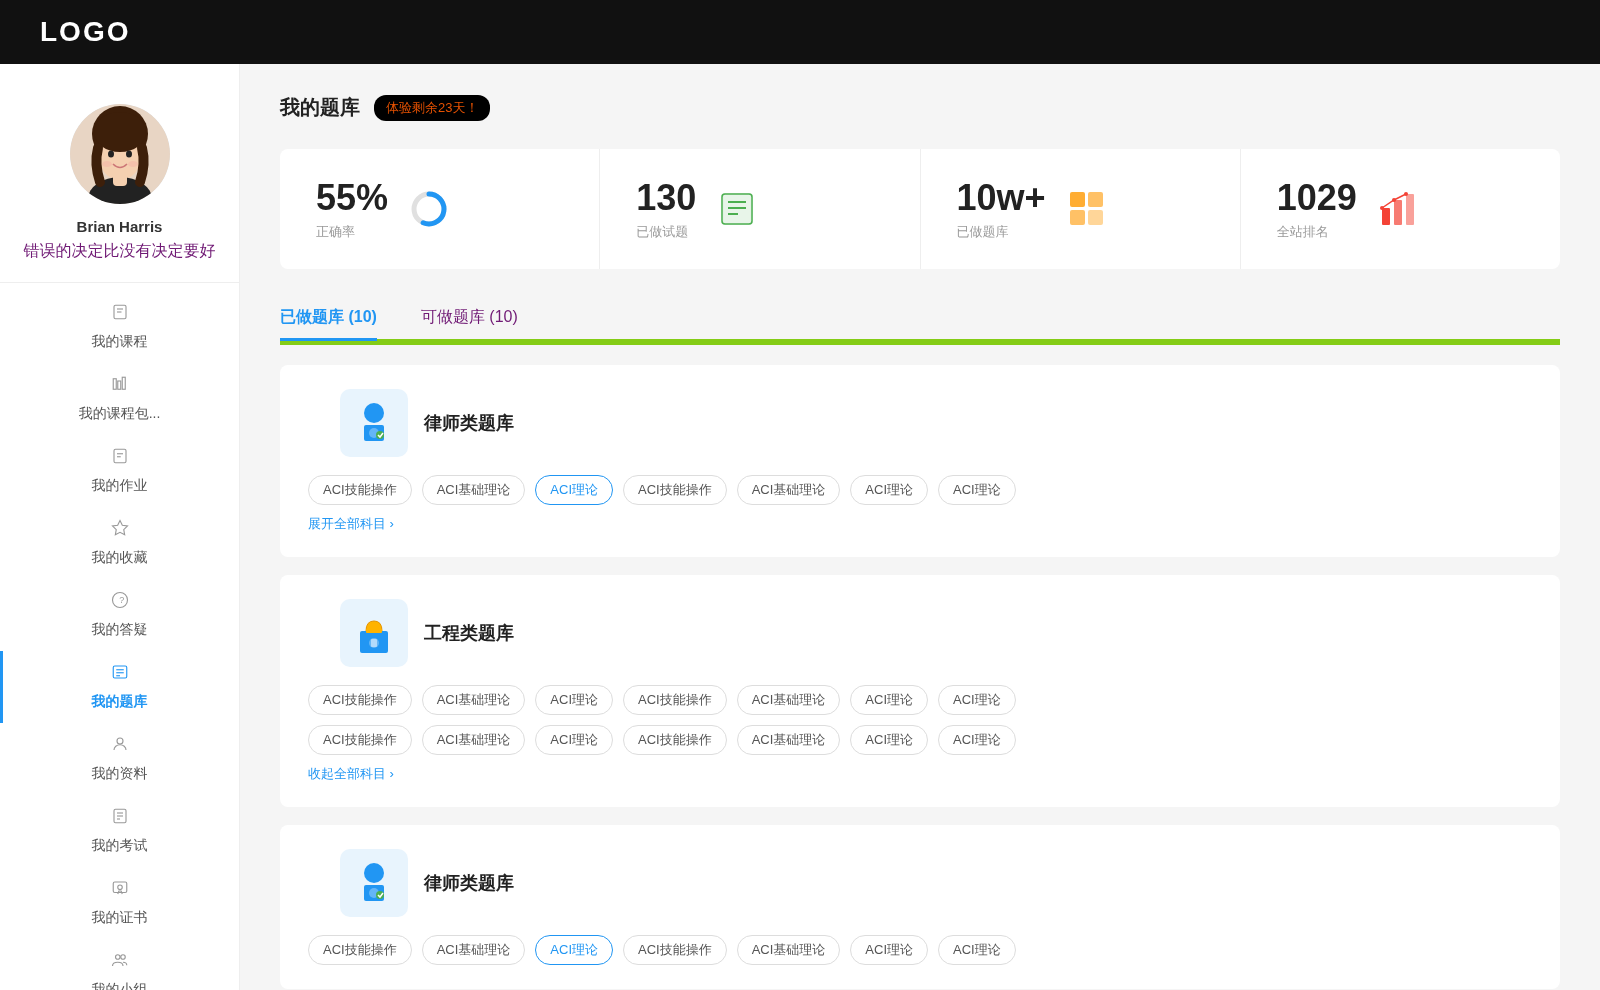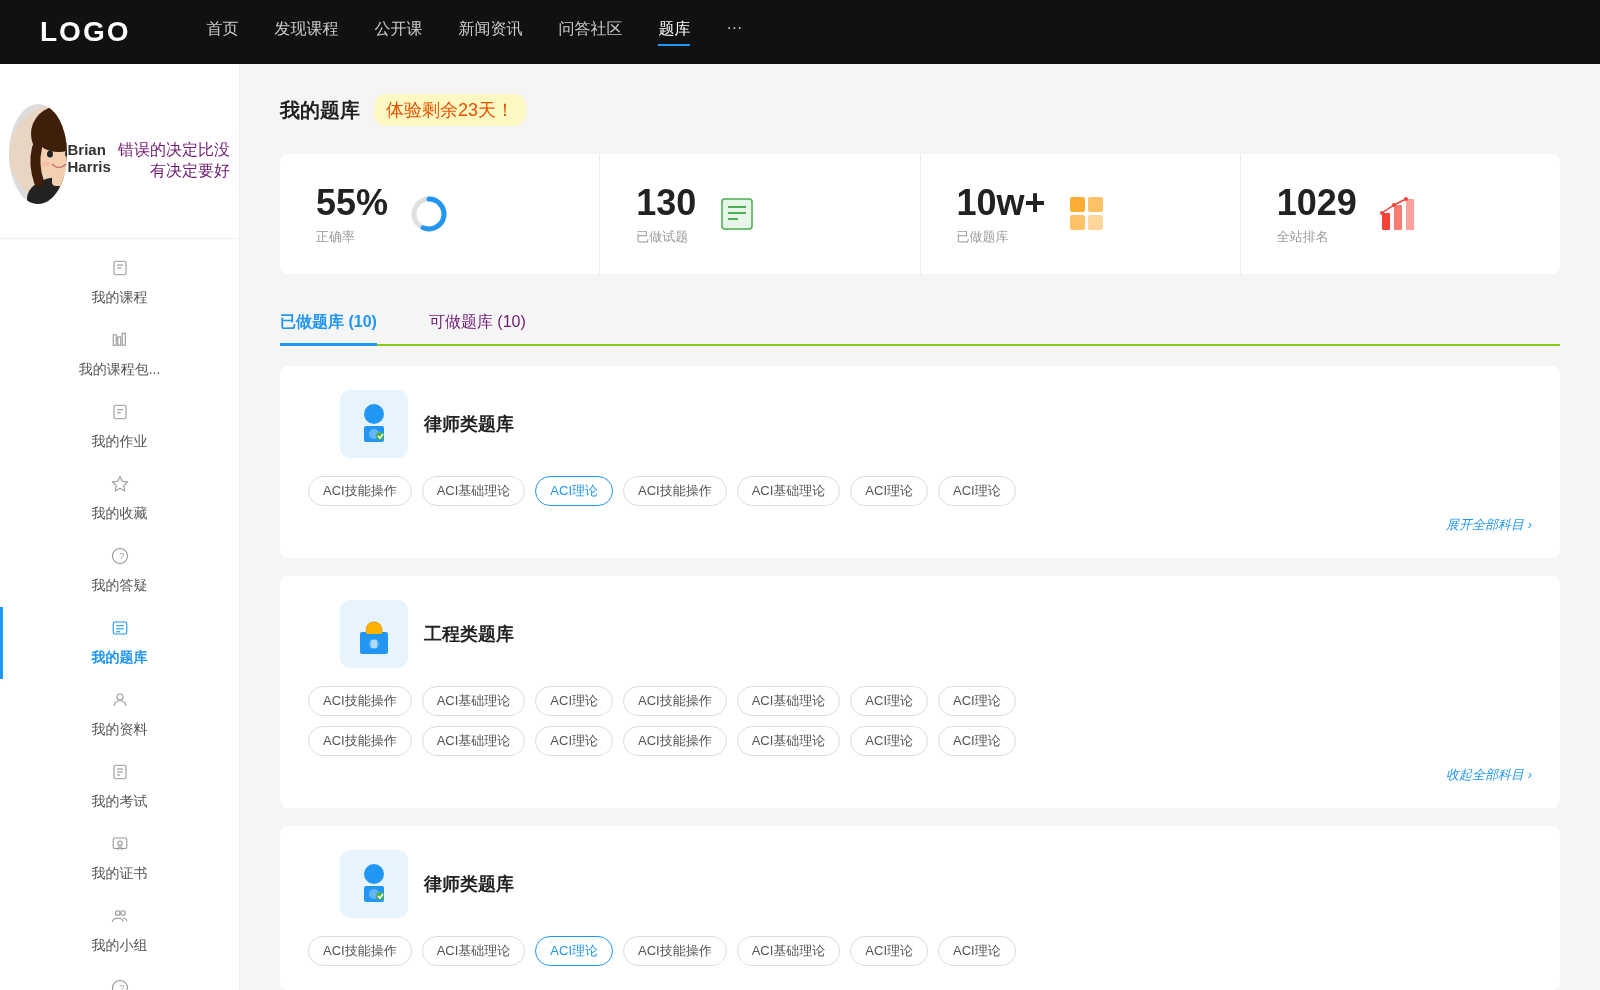--- a/index.html
+++ b/index.html
@@ -17,79 +17,70 @@
     .nav-bell-svg { width: 24px; height: 24px; fill: #ccc; }
     .nav-bell-dot { position: absolute; top: 0; right: 0; width: 8px; height: 8px; background: #f44336; border-radius: 50%; }
     .nav-avatar { width: 36px; height: 36px; border-radius: 50%; background: #888; overflow: hidden; cursor: pointer; }
     .nav-dropdown { color: #ccc; font-size: 12px; cursor: pointer; }
 
     
     .layout { display: flex; min-height: 918px; }
 
     
     .sidebar { width: 240px; background: #fff; border-right: 1px solid #eee; flex-shrink: 0; padding-bottom: 40px; }
-    .sidebar-profile { display: flex; flex-direction: row; align-items: center; padding: 40px 9px 20px; }
+    .sidebar-profile { display: flex; flex-direction: column; align-items: center; padding: 40px 9px 20px; }
     .sidebar-avatar { width: 100px; height: 100px; border-radius: 50%; overflow: hidden; background: #ddd; margin-bottom: 14px; }
     
     .sidebar-name { font-size: 15px; font-weight: 600; color: #333; margin-bottom: 6px; }
     .sidebar-motto { font-size: 16px; color: #701a75; text-align: right; }
     .sidebar-divider { border: none; border-top: 1px solid #eee; margin: 0 0; }
     .sidebar-menu { list-style: none; margin-top: 8px; }
     .sidebar-item { display: flex; align-items: center; gap: 12px; padding: 12px 30px; cursor: pointer; font-size: 14px; color: #555; position: relative; flex-direction: column; }
     .sidebar-item.active { color: #2196f3; font-weight: 600; }
     .sidebar-item.active::before { content: ''; position: absolute; left: 0; top: 0; height: 100%; width: 3px; background: #2196f3; }
     .sidebar-icon { width: 18px; height: 18px; opacity: 0.6; flex-shrink: 0; }
     .sidebar-item.active .sidebar-icon { opacity: 1; }
     .dot-red { display: inline-block; width: 7px; height: 7px; background: #f44336; border-radius: 50%; margin-left: 2px; vertical-align: middle; }
 
     
     .main { flex: 1; padding: 30px 40px; background: #f5f5f5; }
     .page-header { display: flex; align-items: center; gap: 14px; margin-bottom: 28px; }
     .page-title { font-size: 20px; font-weight: 700; color: #222; }
-    .trial-badge { background: #fef9c3; color: #e65100; font-size: 18px; padding: 4px 12px; border-radius: 12px; text-align: right; }
+    .trial-badge { background: #000000; color: #e65100; font-size: 13px; padding: 4px 12px; border-radius: 12px; text-align: right; }
 
     
     .stats-bar { background: #fff; border-radius: 8px; display: flex; margin-bottom: 28px; padding: 0; overflow: hidden; }
     .stat-item { flex: 1; padding: 28px 36px; border-right: 1px solid #eee; display: flex; align-items: center; gap: 20px; }
     .stat-item:last-child { border-right: none; }
     .stat-value { font-size: 36px; font-weight: 700; color: #222; }
     .stat-label { font-size: 13px; color: #999; margin-top: 4px; }
     .stat-icon { width: 42px; height: 42px; flex-shrink: 0; }
 
     
-    .tabs { display: flex; gap: 16px; margin-bottom: 20px; border-bottom: 2px solid #84cc16; }
+    .tabs { display: flex; gap: 8px; margin-bottom: 20px; border-bottom: 6px solid #84cc16; }
     .tab { padding: 10px 0; margin-right: 36px; font-size: 16px; color: #701a75; cursor: pointer; border-bottom: 3px solid transparent; margin-bottom: -2px; }
     .tab.active { color: #2196f3; border-bottom-color: #2196f3; font-weight: 600; }
 
     
     .qbank-card { background: #fff; border-radius: 8px; margin-bottom: 18px; padding: 24px 28px; }
     .qbank-header { display: flex; align-items: center; gap: 16px; margin-bottom: 18px; padding-left: 32px; }
     .qbank-icon-wrap { width: 68px; height: 68px; background: #e8f4fd; border-radius: 10px; display: flex; align-items: center; justify-content: center; flex-shrink: 0; }
     .qbank-title { font-size: 18px; font-weight: 600; color: #222; }
     .qbank-tags { display: flex; flex-wrap: wrap; gap: 10px; align-items: center; }
     .qbank-tag { padding: 5px 14px; border: 1px solid #ddd; border-radius: 16px; font-size: 13px; color: #555; cursor: pointer; }
     .qbank-tag.active { border-color: #2196f3; color: #2196f3; background: #fff; }
-    .qbank-footer { display: flex; justify-content: flex-end; margin-top: 10px; font-style: italic; }
+    .qbank-footer { display: flex; justify-content: flex-start; margin-top: 10px; }
     .qbank-expand { font-size: 13px; color: #2196f3; cursor: pointer; }
     .qbank-tags-row { display: flex; flex-wrap: wrap; gap: 10px; margin-top: 10px; }
   </style>
 </head>
 <body>
 
 <nav class="nav">
   <span class="nav-logo">LOGO</span>
-  <div class="nav-links">
-    <a class="nav-link">首页</a>
-    <a class="nav-link">发现课程</a>
-    <a class="nav-link">公开课</a>
-    <a class="nav-link">新闻资讯</a>
-    <a class="nav-link">问答社区</a>
-    <a class="nav-link active">题库</a>
-    <a class="nav-link">···</a>
-  </div>
 </nav>
 
 <div class="layout">
 
   <aside class="sidebar">
     <div class="sidebar-profile">
       <div class="sidebar-avatar">
         <svg viewBox="0 0 100 100" width="100" height="100">
           <circle cx="50" cy="50" r="50" fill="#e8d5c4"></circle>
 

